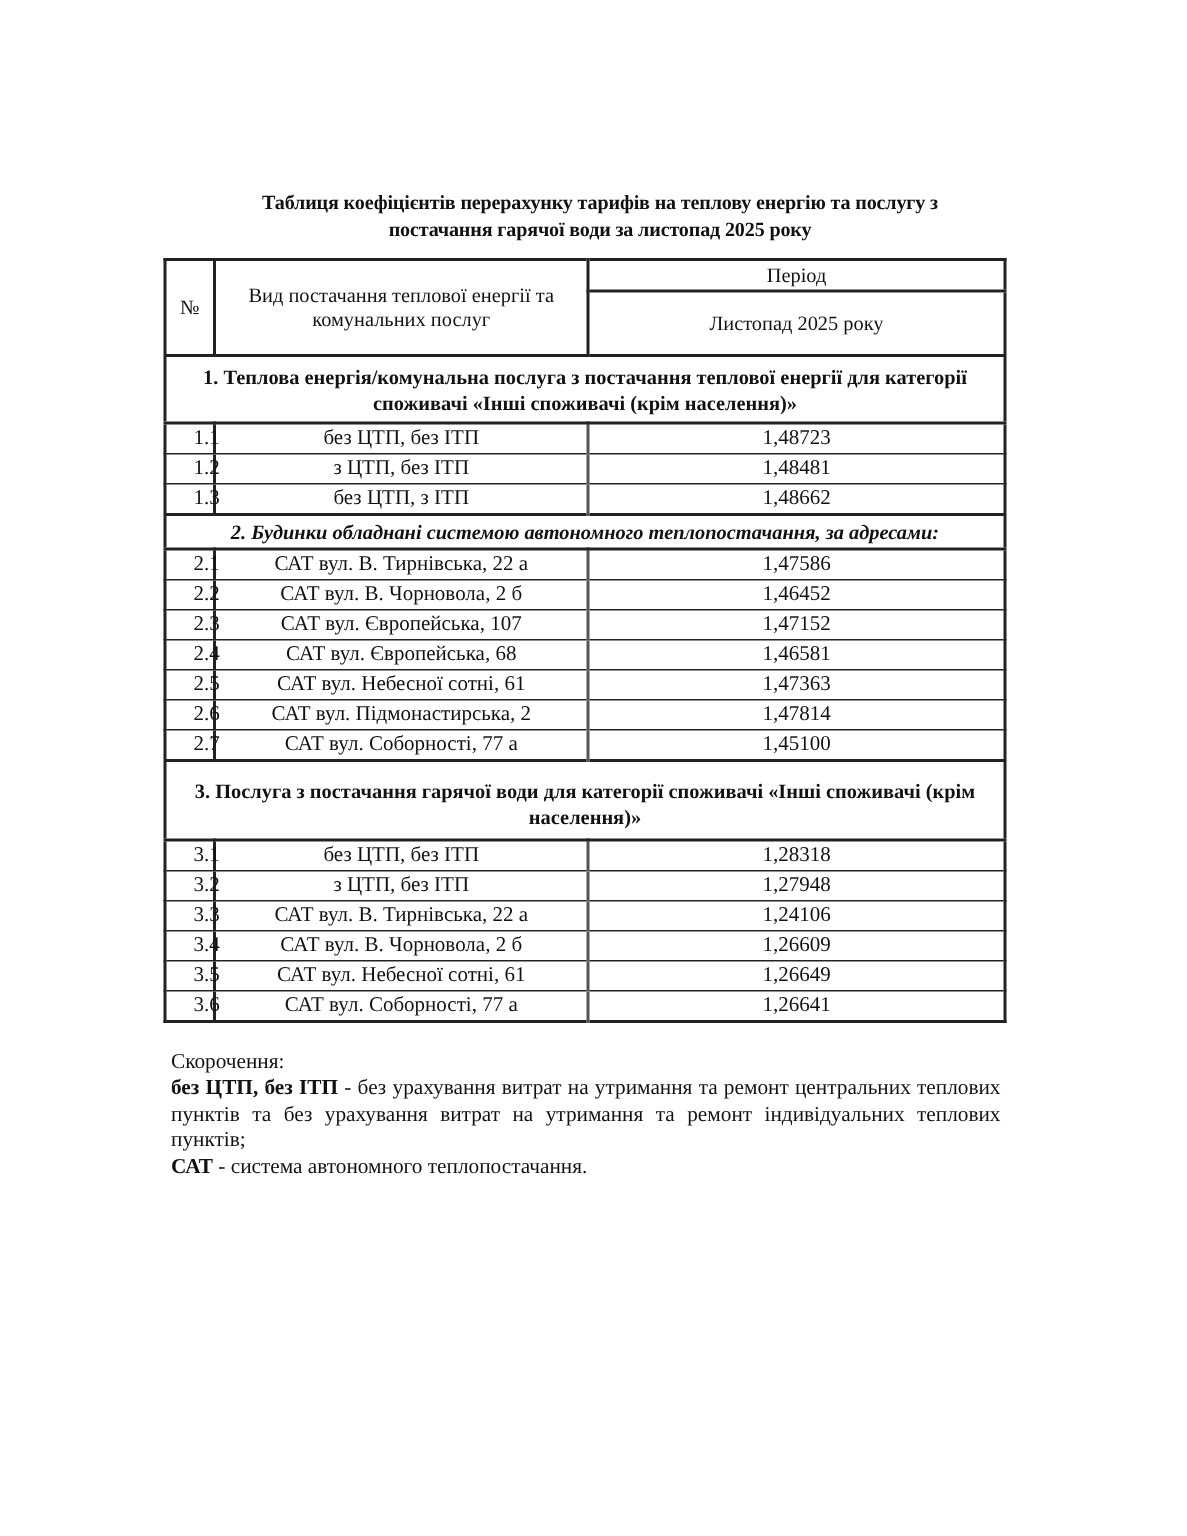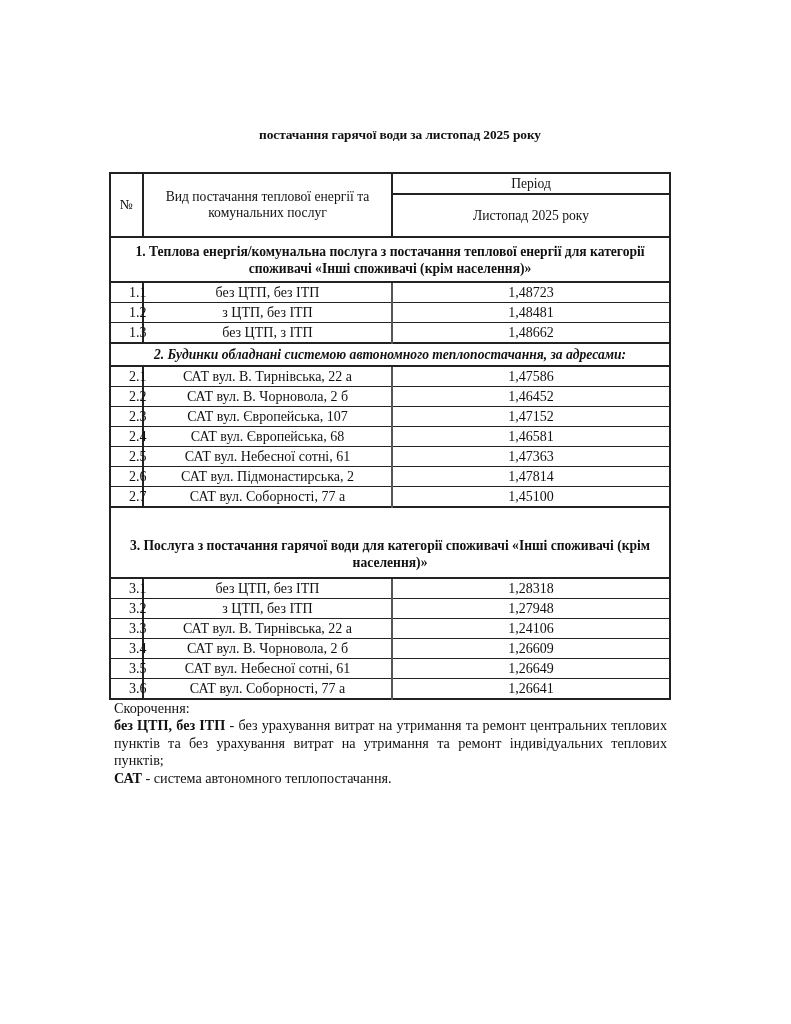--- a/index.html
+++ b/index.html
@@ -55,21 +55,21 @@
     .tbl tr.head-row-1 th.h-num, .tbl tr.head-row-1 th.h-type { border-bottom: 2px solid #222; }
     .tbl td.section {
       font-weight: bold;
       font-size: 13.6px;
       line-height: 17px;
       border-top: 2px solid #222;
       border-bottom: 2px solid #222;
     }
     .tbl td.section.s1 { height: 42px; padding-top: 1px; }
     .tbl td.section.s2 { height: 21px; font-style: italic; }
-    .tbl td.section.s3 { height: 47px; padding-top: 22px; vertical-align: middle; font-family: Liberation Serif, serif; }
+    .tbl td.section.s3 { height: 47px; padding-top: 4px; vertical-align: middle; font-family: Liberation Serif, serif; }
     .tbl td.num {
       text-align: center;
       padding-left: 18px;
       border-right: 2px solid #222;
     }
     .tbl td.type { border-right: 2px solid #555; }
     .tbl tr.data-row td { height: 19px; line-height: 19px; }
     .notes {
       position: absolute;
       left: 114px;
@@ -80,20 +80,21 @@
       text-align: justify;
     }
     .notes p { margin: 0; }
     .notes b { font-weight: bold; }
     .notes .heading { margin-bottom: 0; }
   </style>
 </head>
 <body>
 
 <div class="page-title">
+  <div>Таблиця коефіцієнтів перерахунку тарифів на теплову енергію та послугу з</div>
   <div>постачання гарячої води за листопад 2025 року</div>
 </div>
 
 <table class="tbl">
   <colgroup>
     <col class="c-num">
       <col class="c-type">
       <col class="c-val">
   </colgroup>
   <thead>

